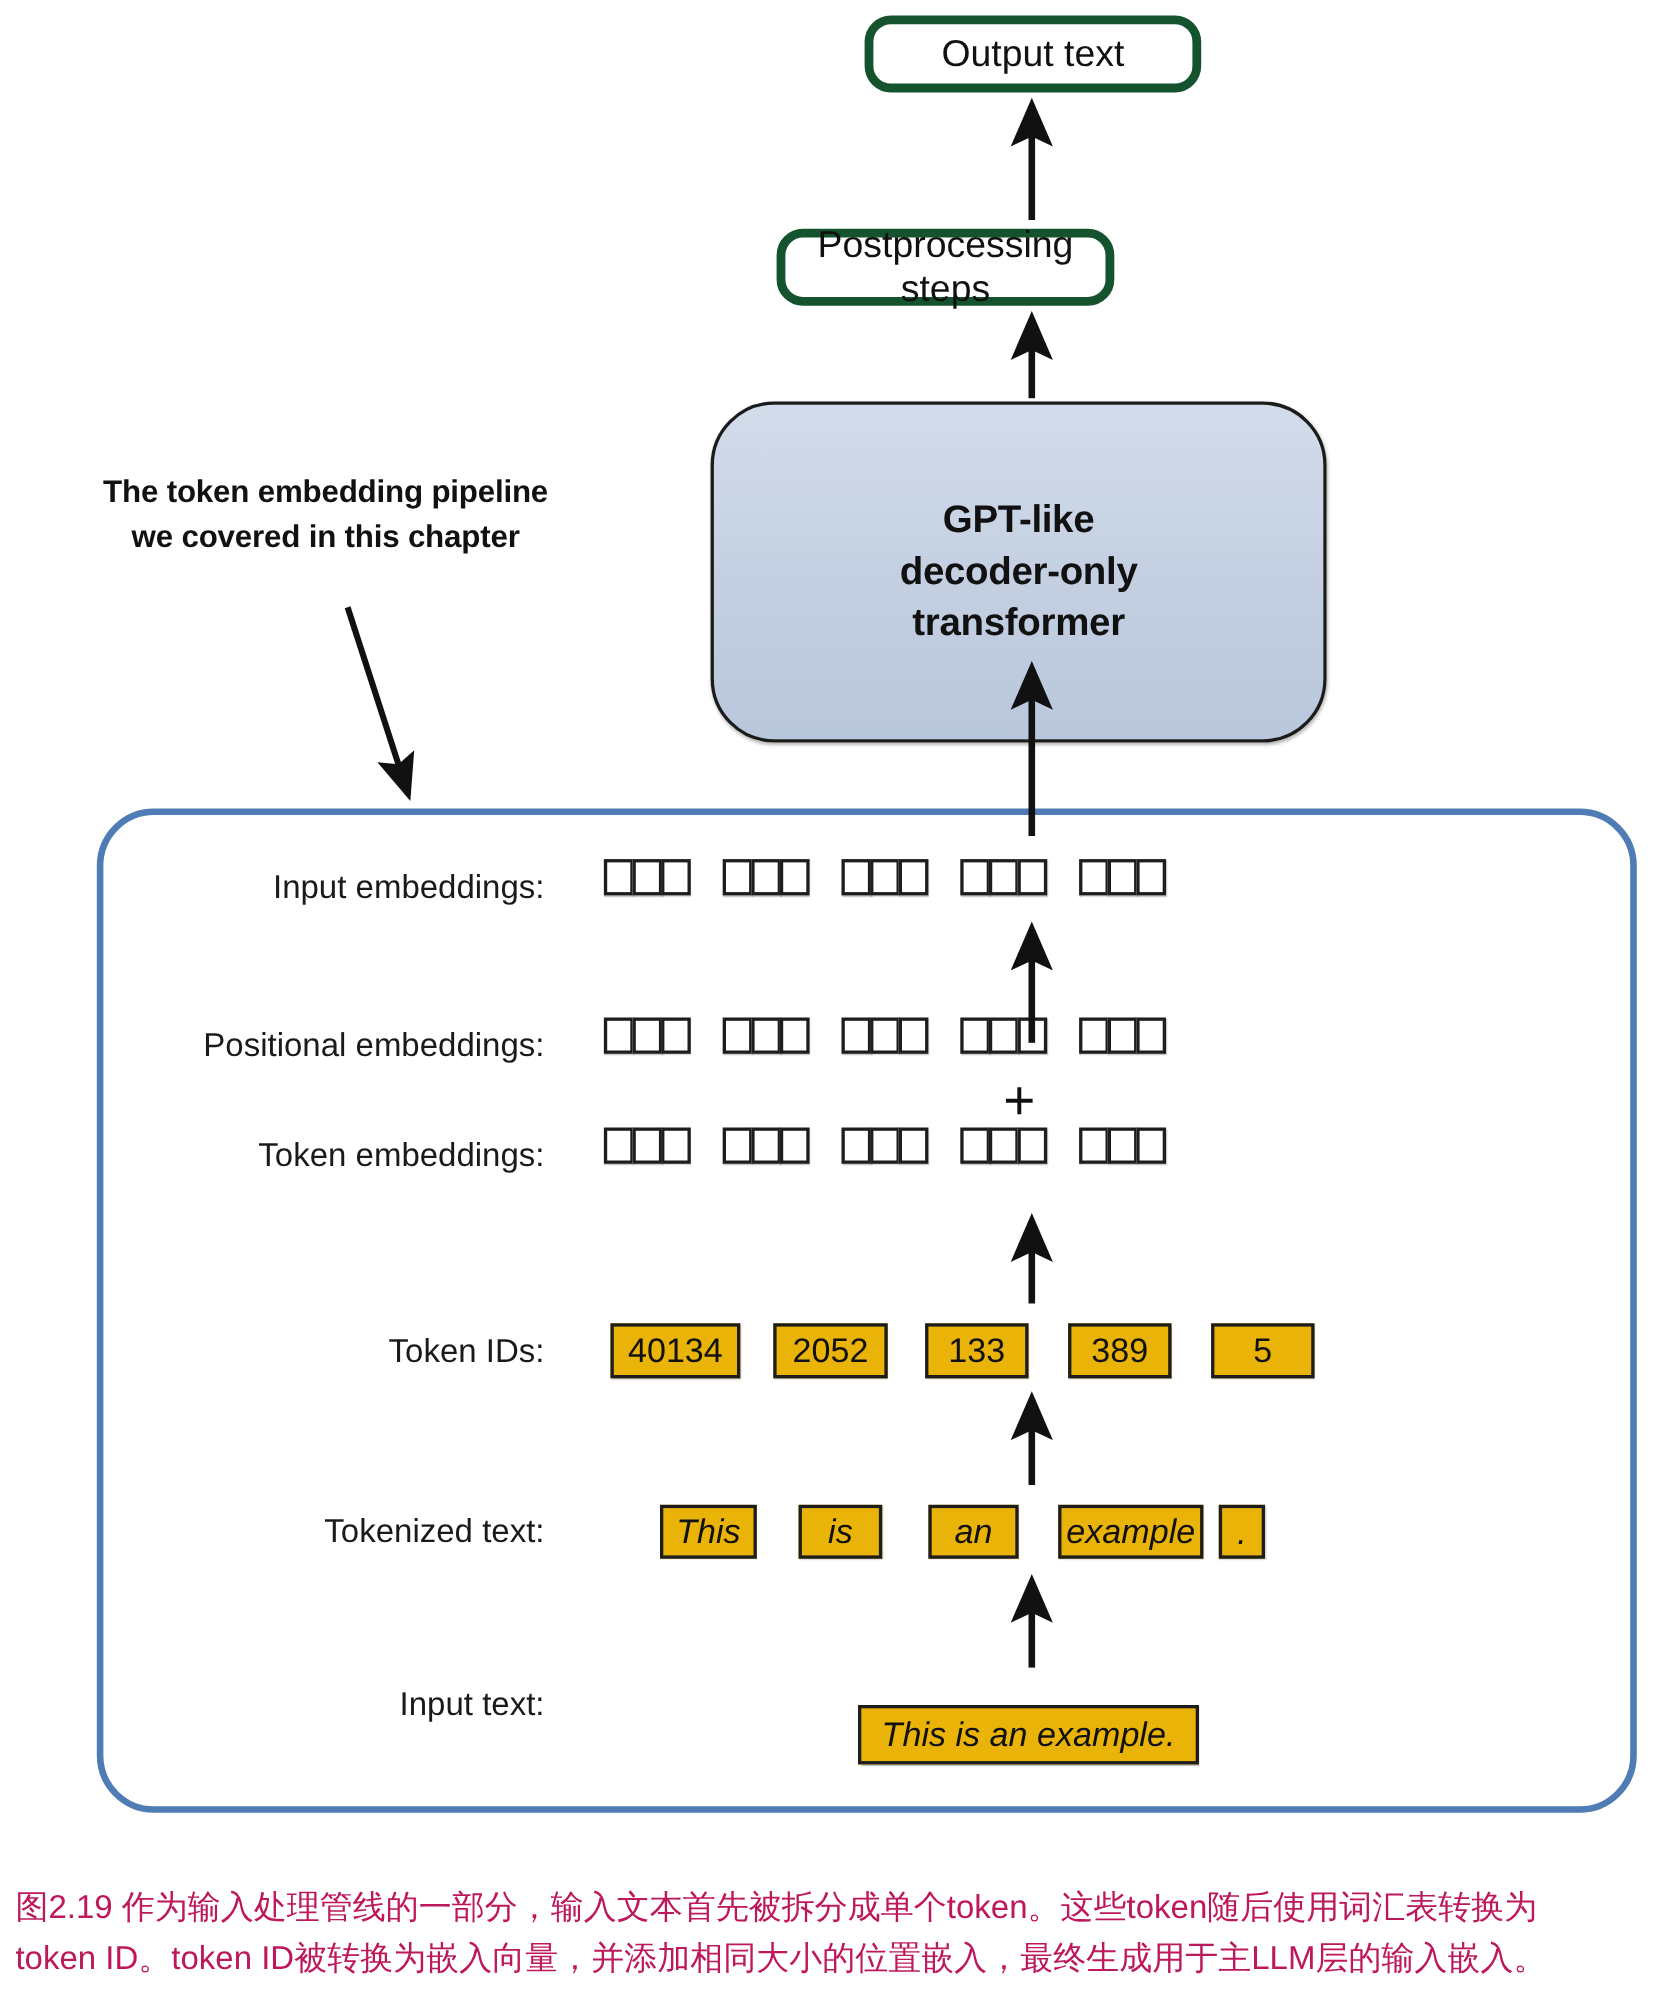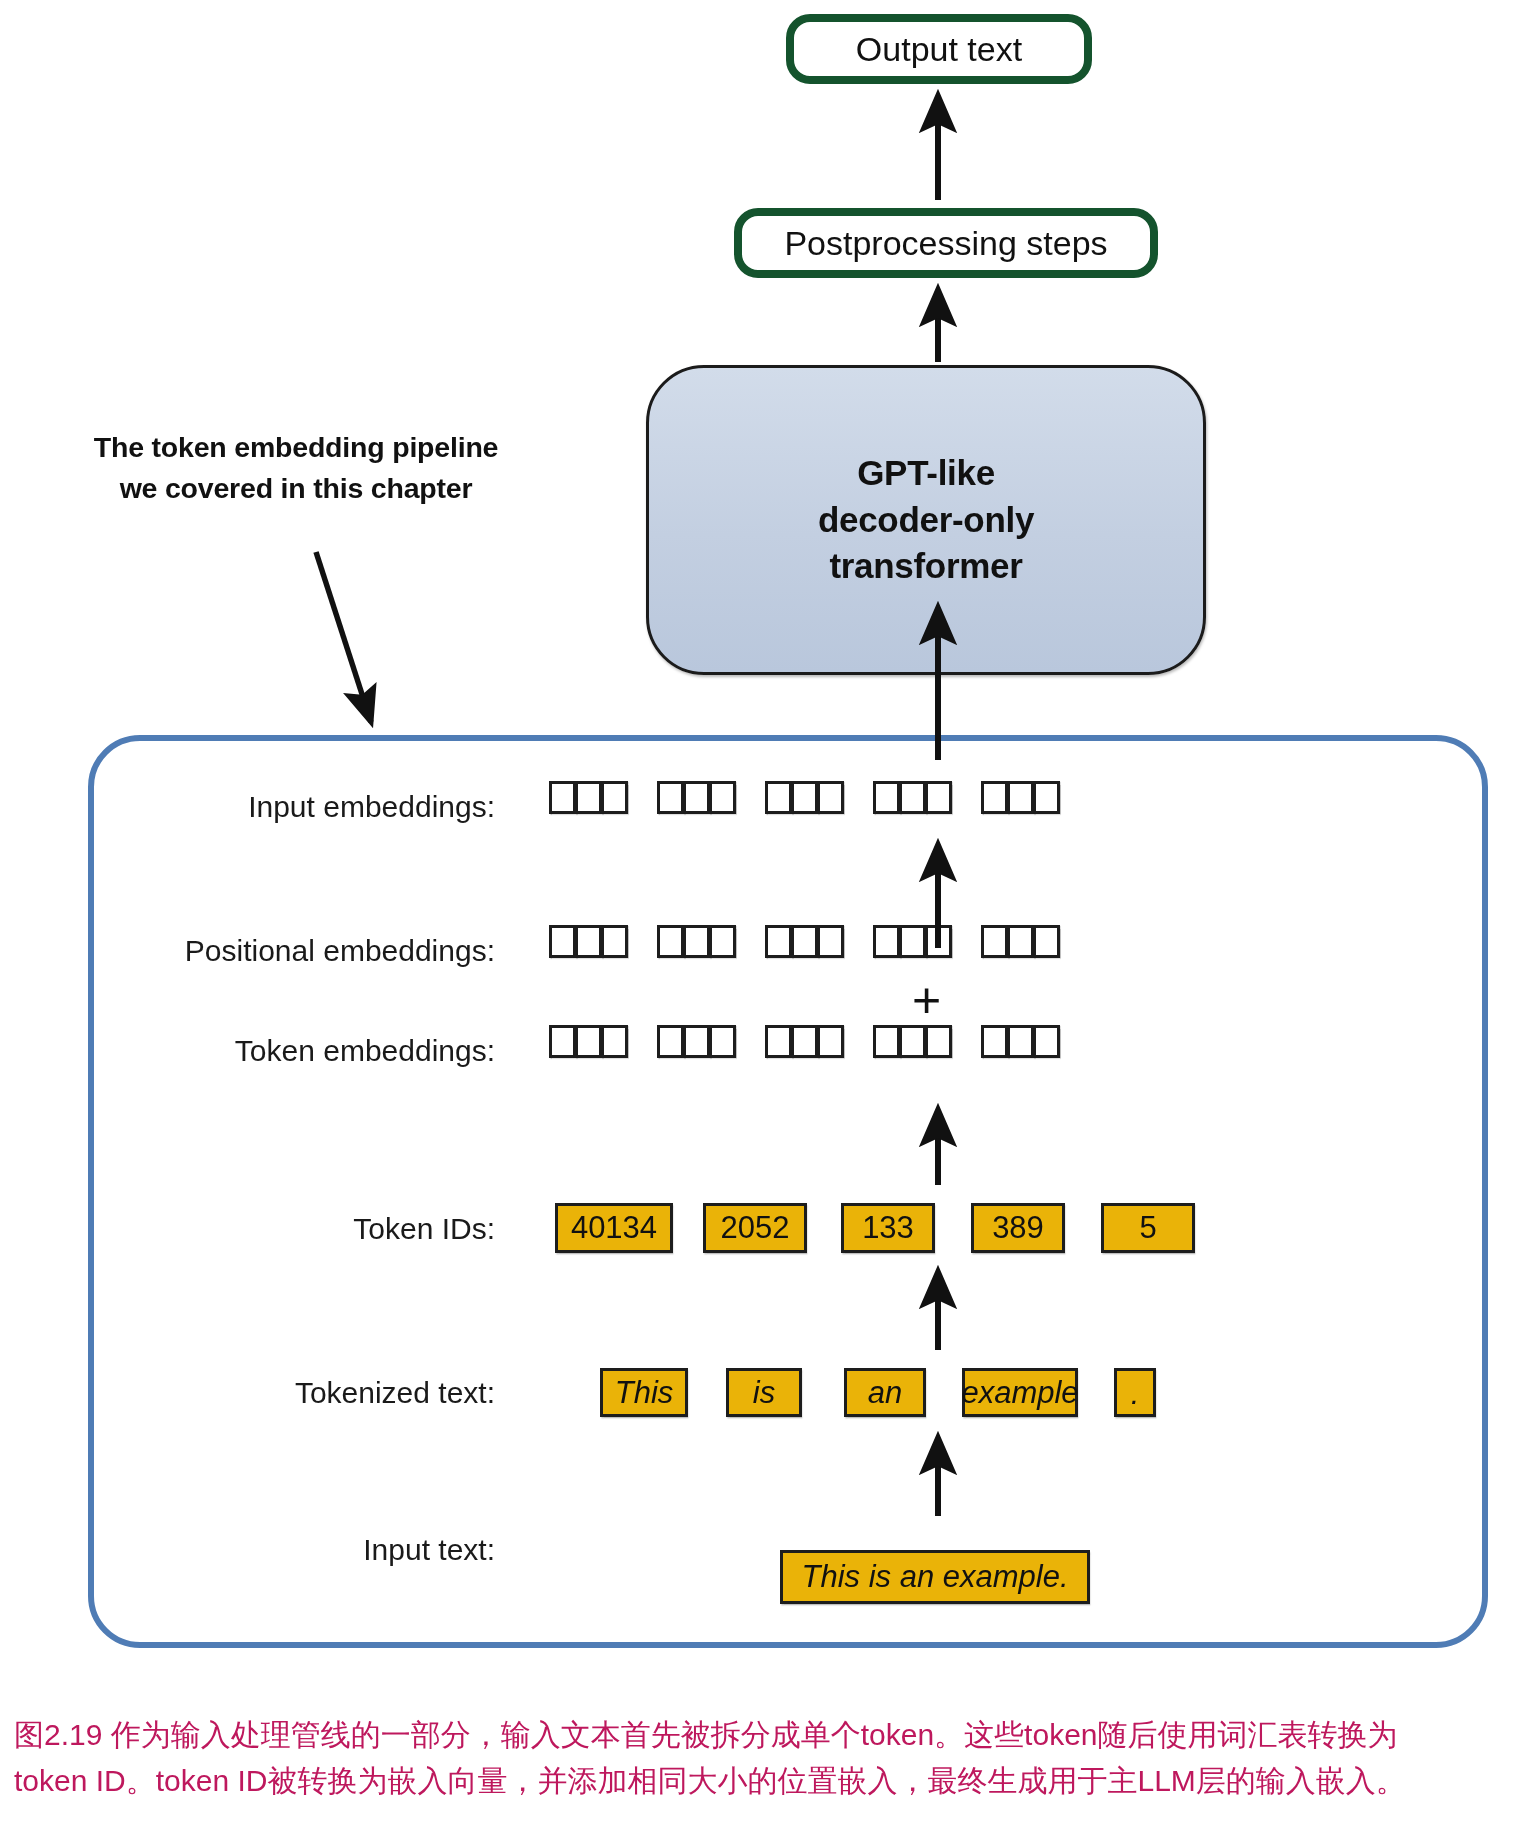--- a/index.html
+++ b/index.html
@@ -31,21 +31,21 @@
     justify-content: center;
     text-align: center;
     line-height: 1.18;
   }
   #output-text-box {
     left: 786px; top: 14px; width: 306px; height: 70px;
     font-size: 34px;
     border-radius: 24px;
   }
   #postprocessing-box {
-    left: 734px; top: 208px; width: 424px; height: 70px;
+    left: 706px; top: 208px; width: 307px; height: 70px;
     font-size: 34px;
     border-radius: 24px;
   }
   #gpt-box {
     left: 646px; top: 365px; width: 560px; height: 310px;
     background: linear-gradient(180deg, #d2dcea 0%, #c3cfe1 55%, #b9c7dc 100%);
     border: 3px solid #1b1b1b;
     border-radius: 58px;
     font-size: 35px;
     font-weight: bold;
@@ -280,21 +280,21 @@
       <div class="sq-box" style="width: 104px; height: 50px; margin-right: 34px;">2052</div>
       <div class="sq-box" style="width: 94px; height: 50px; margin-right: 36px;">133</div>
       <div class="sq-box" style="width: 94px; height: 50px; margin-right: 36px;">389</div>
       <div class="sq-box" style="width: 94px; height: 50px;">5</div>
     </div>
 
   <div class="cell-row" id="row-tokenized-text" style="left:588px; top:1368px;padding-left:12px;">
       <div class="sq-box italic" style="width: 88px; height: 49px; margin-right: 38px;">This</div>
       <div class="sq-box italic" style="width: 76px; height: 49px; margin-right: 42px;">is</div>
       <div class="sq-box italic" style="width: 82px; height: 49px; margin-right: 36px;">an</div>
-      <div class="sq-box italic" style="width: 116px; height: 49px; margin-right: 36px; text-align: center;">example</div>
+      <div class="sq-box italic" style="width: 132px; height: 49px; margin-right: 14px; text-align: center;">example</div>
       <div class="sq-box italic" style="width: 42px; height: 49px; align-items: flex-end; padding-bottom: 2px;">.</div>
     </div>
 
   <div class="cell-row" style="left:780px; top:1530px;">
     <div class="sq-box italic" style="width:310px; height:54px; font-size:31px;margin-top:20px;">This is an example.</div>
   </div>
 
   <svg id="arrow-layer" viewBox="0 0 1514 1822" xmlns="http://www.w3.org/2000/svg">
     <defs>
       <marker id="ah" markerWidth="10" markerHeight="10" refX="6.2" refY="3.4" orient="auto" markerUnits="strokeWidth">

